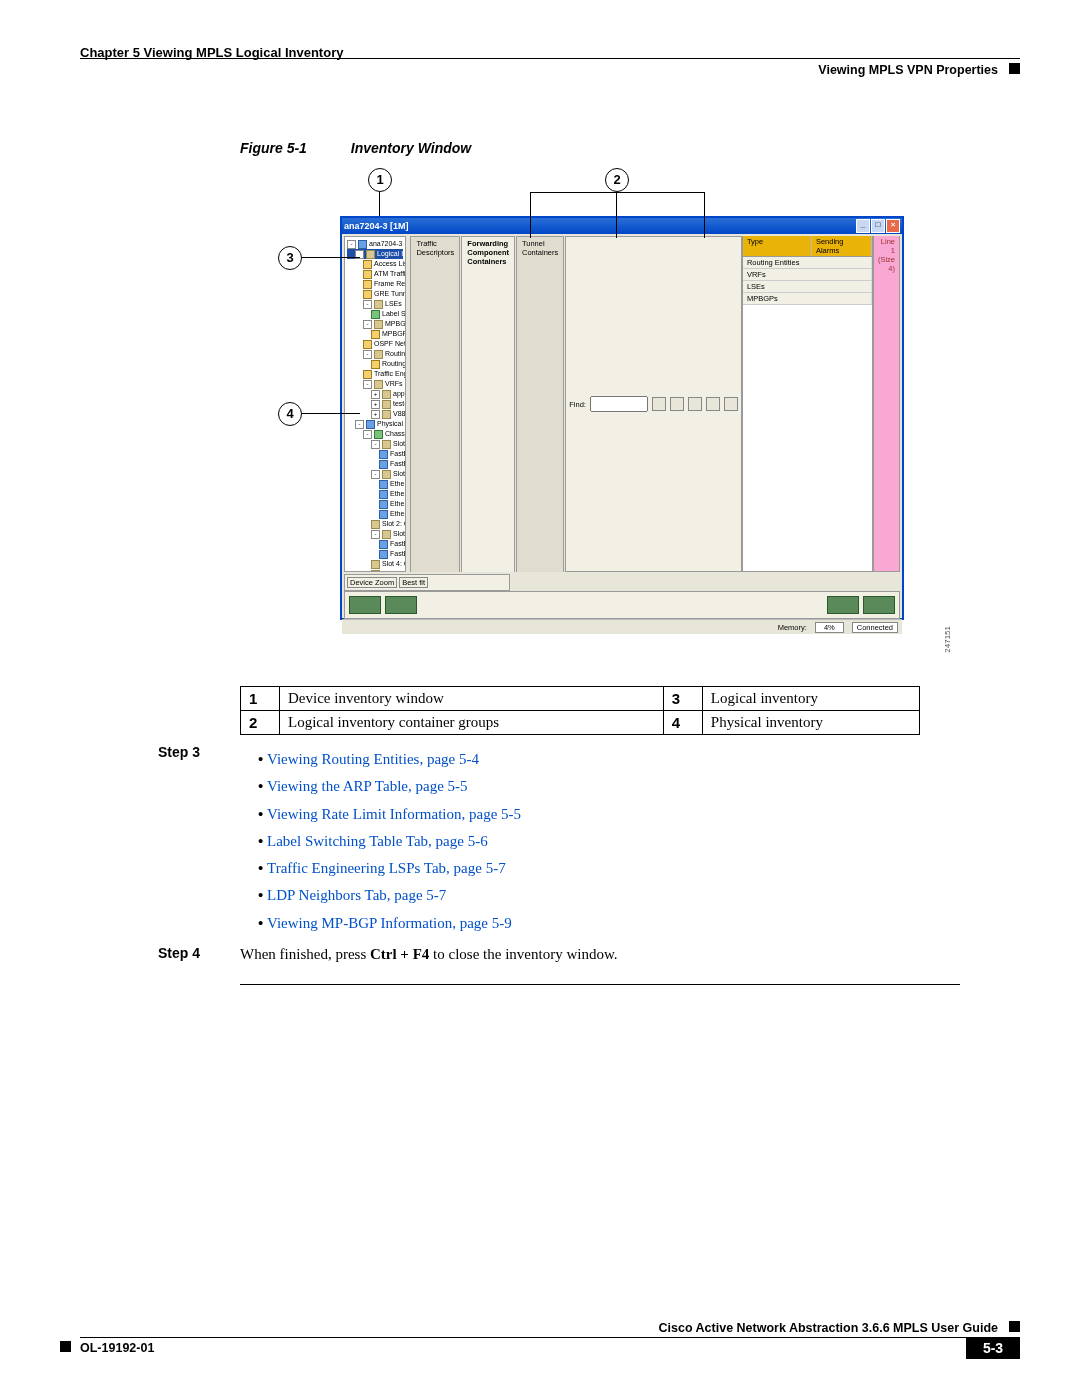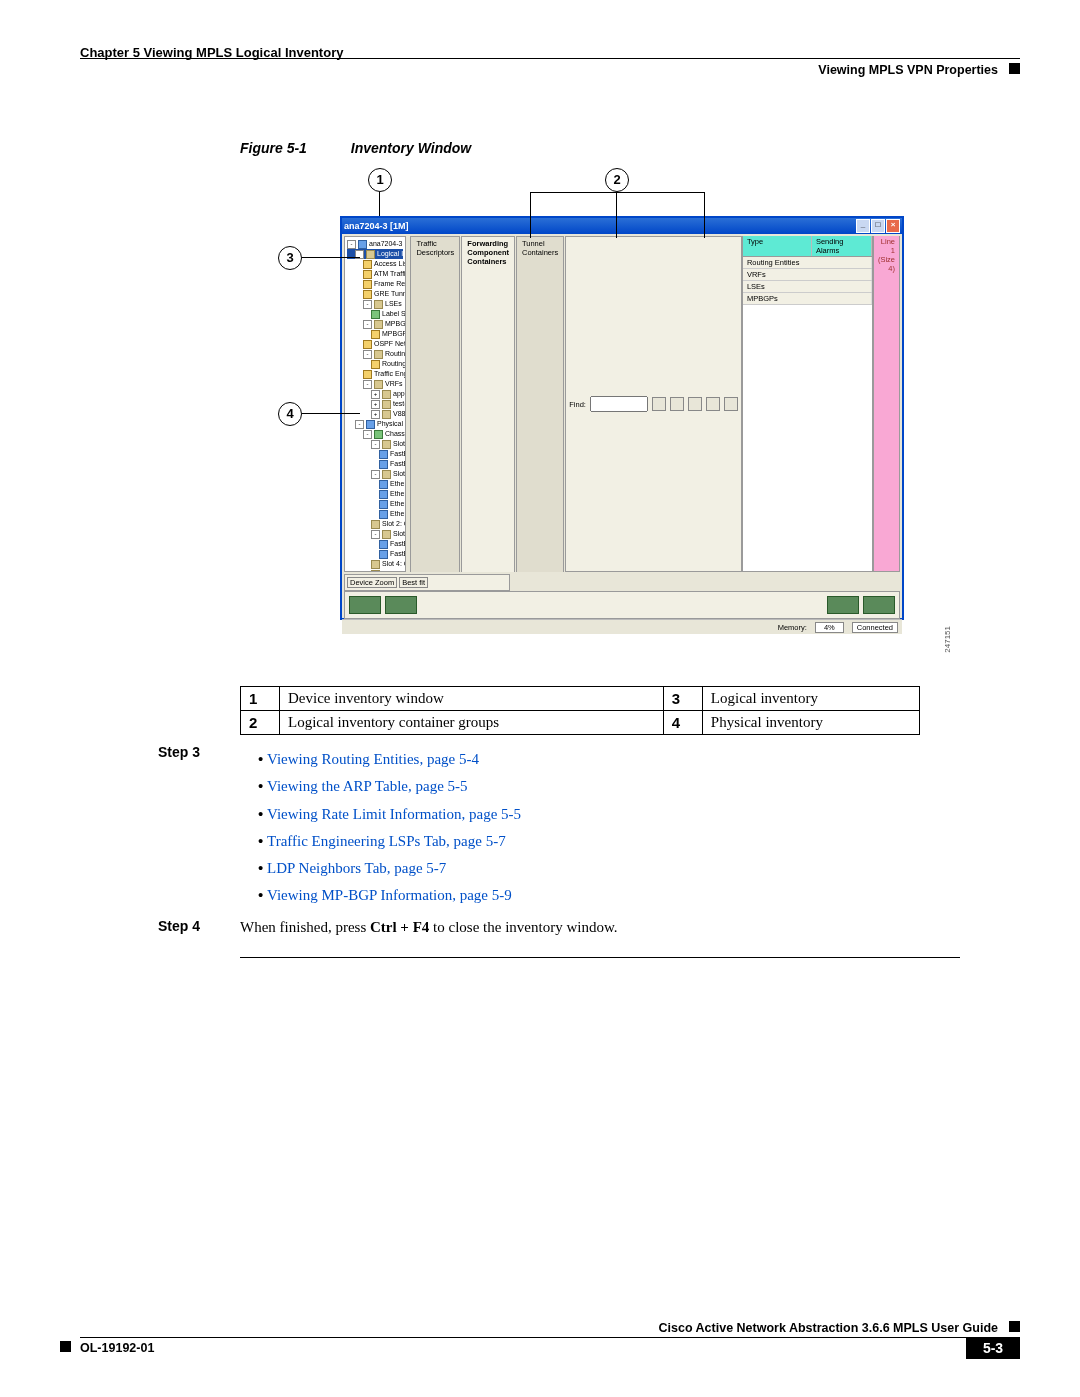--- a/index.html
+++ b/index.html
@@ -125,21 +125,21 @@
   .ticon.tan { background:#d8c890; border-color:#9a8a50;}
   .plus { display:inline-block; width:7px; height:7px; border:1px solid #888; font-size:6px; line-height:6px; text-align:center; margin-right:2px; vertical-align:middle; background:#fff;}
   .rightpane { flex:1; margin:2px; display:flex; flex-direction:row; }
   .tabs { display:flex; font-size:7.5px; }
   .tab { padding: 2px 5px; background: #e0ddce; border: 1px solid #9a9a9a; border-bottom: none; margin-right: 1px;}
   .tab.active { background: #f2f0e4; font-weight: bold;}
   .toolbar { background: #f2f0e4; border: 1px solid #9a9a9a; padding: 3px; display:flex; align-items:center; gap:4px; font-size:7.5px;}
   .toolbar input { width:50px; height:10px; font-size:7px; }
   .tbtn { width:12px; height:12px; border:1px solid #888; background:#e8e6d8; display:inline-block;}
   .gridarea { flex:1; background:#fff; border:1px solid #9a9a9a; border-top:none;}
-  .gridhdr { display:flex; background:#5eead4; border-bottom:1px solid #9a9a9a; font-size:7.5px;}
+  .gridhdr { display:flex; background:#eab308; border-bottom:1px solid #9a9a9a; font-size:7.5px;}
   .gridhdr > div { padding:1px 4px; border-right:1px solid #bbb;}
   .gridsub { display:flex; background:#f2f0e4; border-bottom:1px solid #ccc; font-size:7.5px;}
   .gridsub > div { padding:1px 4px; border-right:1px solid #ddd;}
   .bottompanel { height: 26px; background:#f2f0e4; border:1px solid #9a9a9a; margin:0 2px; display:flex; align-items:center; gap:4px; padding:0 4px;}
   .devchip { width:30px; height:16px; background:#5a8a5a; border:1px solid #2a5a2a;}
   .statusbar { height:14px; background:#e8e6d8; border-top:1px solid #bbb; display:flex; align-items:center; justify-content:flex-end; gap:8px; font-size:7.5px; padding:0 4px;}
   .fignum {
     position: absolute;
     right: -22px;
     bottom: 40px;
@@ -403,20 +403,21 @@
     </table>
 
   <div class="steps">
     <div class="step-row">
       <div class="step-label">Step 3</div>
       <div class="step-body">
         <ul class="bullets">
           <li><span class="link">Viewing Routing Entities, page 5-4</span></li>
           <li><span class="link">Viewing the ARP Table, page 5-5</span></li>
           <li><span class="link">Viewing Rate Limit Information, page 5-5</span></li>
+          <li><span class="link">Label Switching Table Tab, page 5-6</span></li>
           <li><span class="link">Traffic Engineering LSPs Tab, page 5-7</span></li>
           <li><span class="link">LDP Neighbors Tab, page 5-7</span></li>
           <li><span class="link">Viewing MP-BGP Information, page 5-9</span></li>
         </ul>
       </div>
     </div>
     <div class="step-row">
       <div class="step-label">Step 4</div>
       <div class="step-body">
         <span>When finished, press </span><b>Ctrl + F4</b><span> to close the inventory window.</span>

